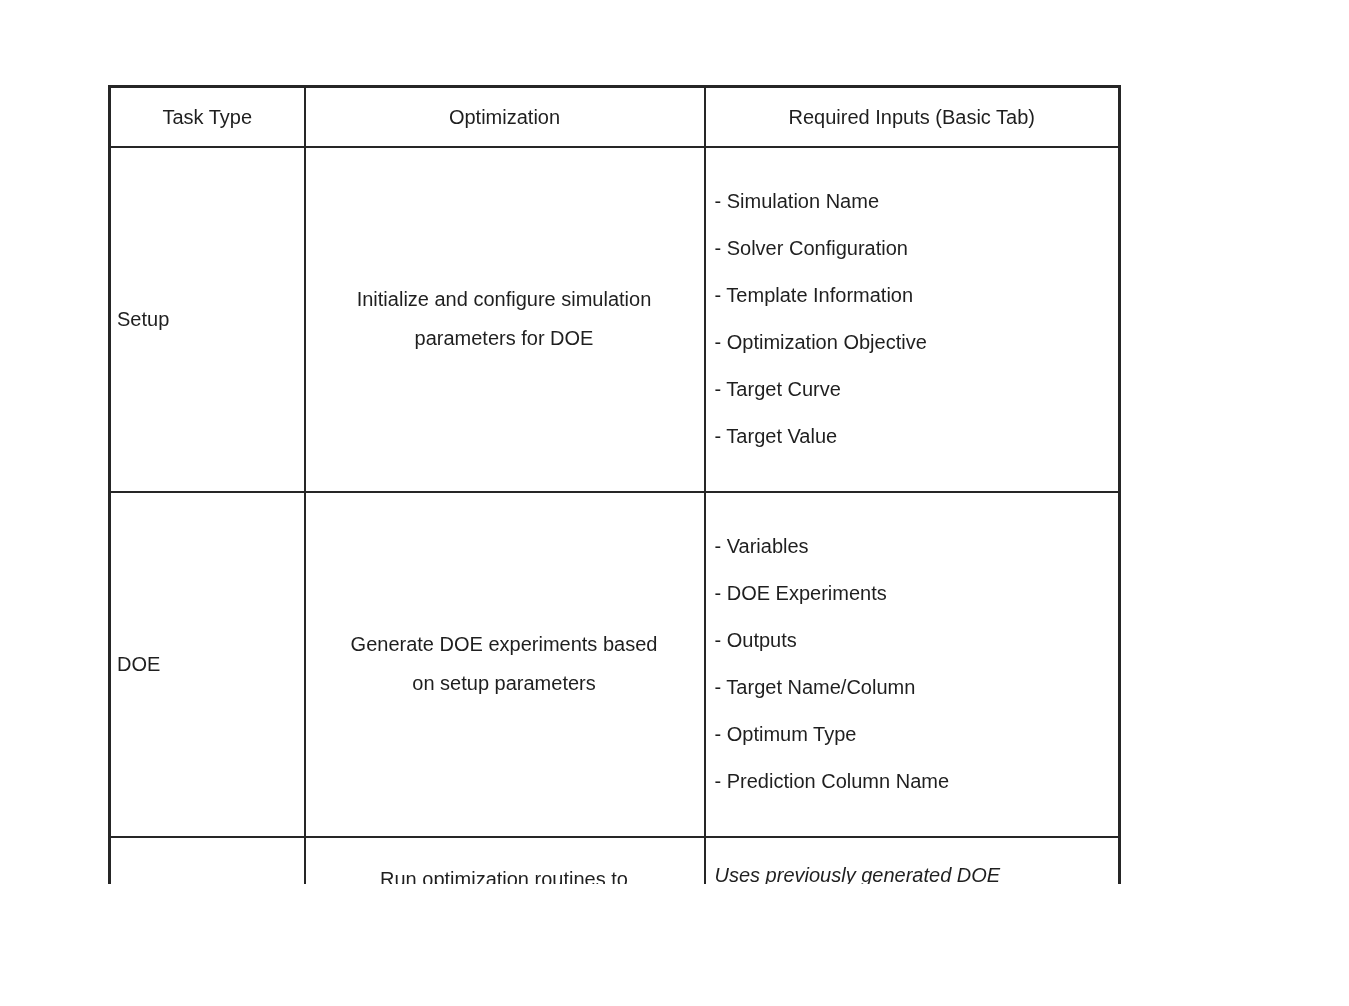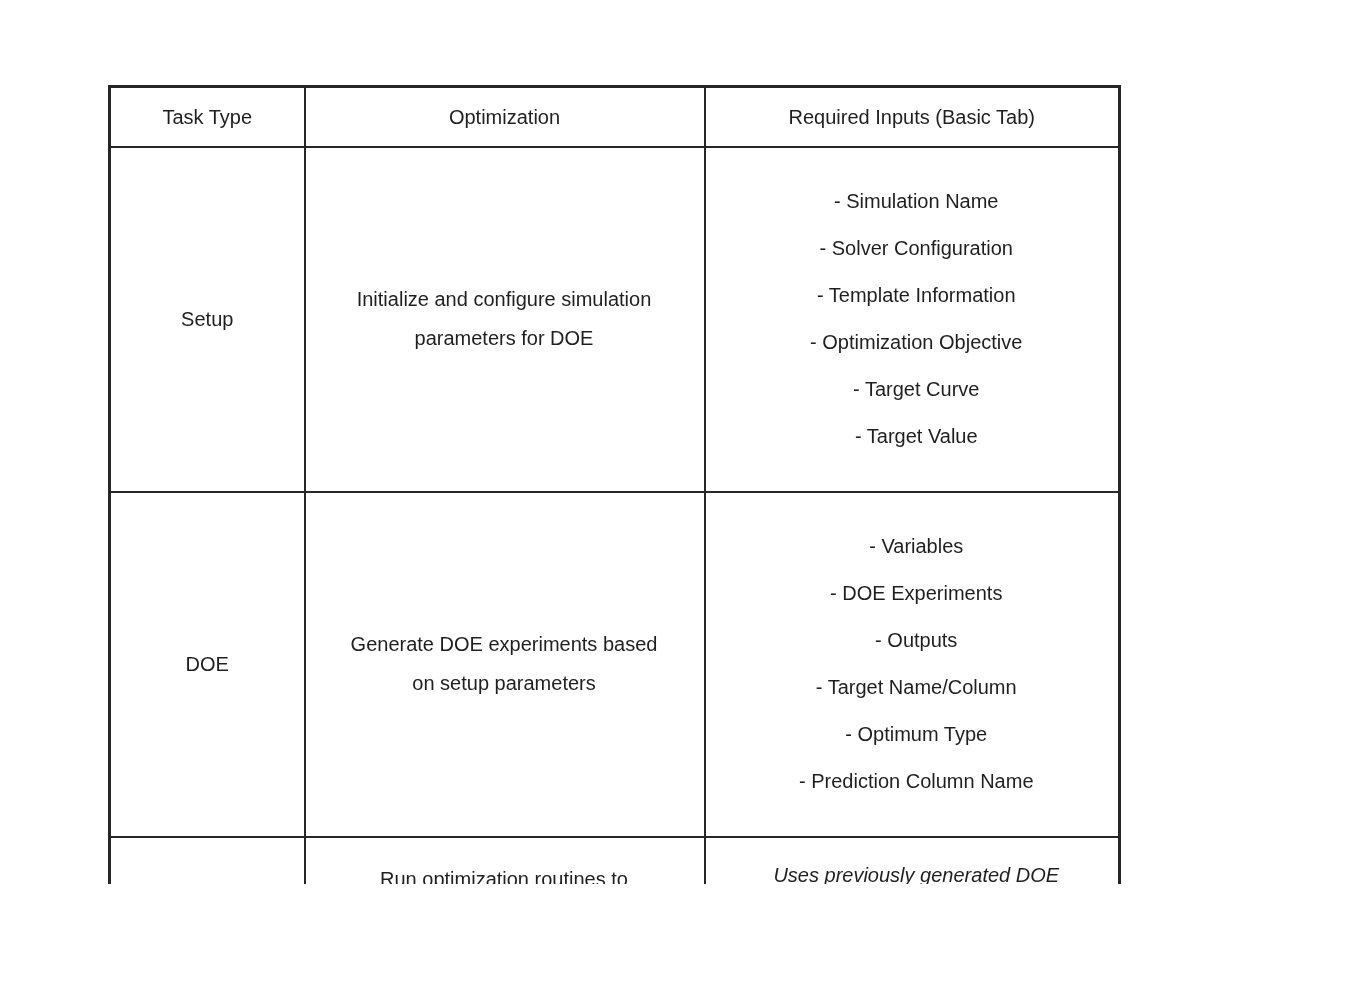--- a/index.html
+++ b/index.html
@@ -47,31 +47,31 @@
     line-height: 26px;
     padding: 0 6px;
   }
   
   tr.row-setup     { height: 302px; }
   tr.row-doe       { height: 301px; }
   tr.row-optimize  { height: 109px; }
   tr.row-reextract { height: 106px; }
 
   td.cell-task {
-    text-align: center;
+    text-align: left;
     line-height: 47px;
     padding: 0 6px;
   }
   td.cell-desc {
     text-align: center;
     line-height: 39px;
     padding: 0 14px 0 13px;
   }
   td.cell-inputs {
-    text-align: center;
+    text-align: left;
     line-height: 47px;
     padding: 0 0 0 9px;
   }
   td.cell-inputs.italic {
     font-style: italic;
   }
 </style>
 </head>
 <body>
 

